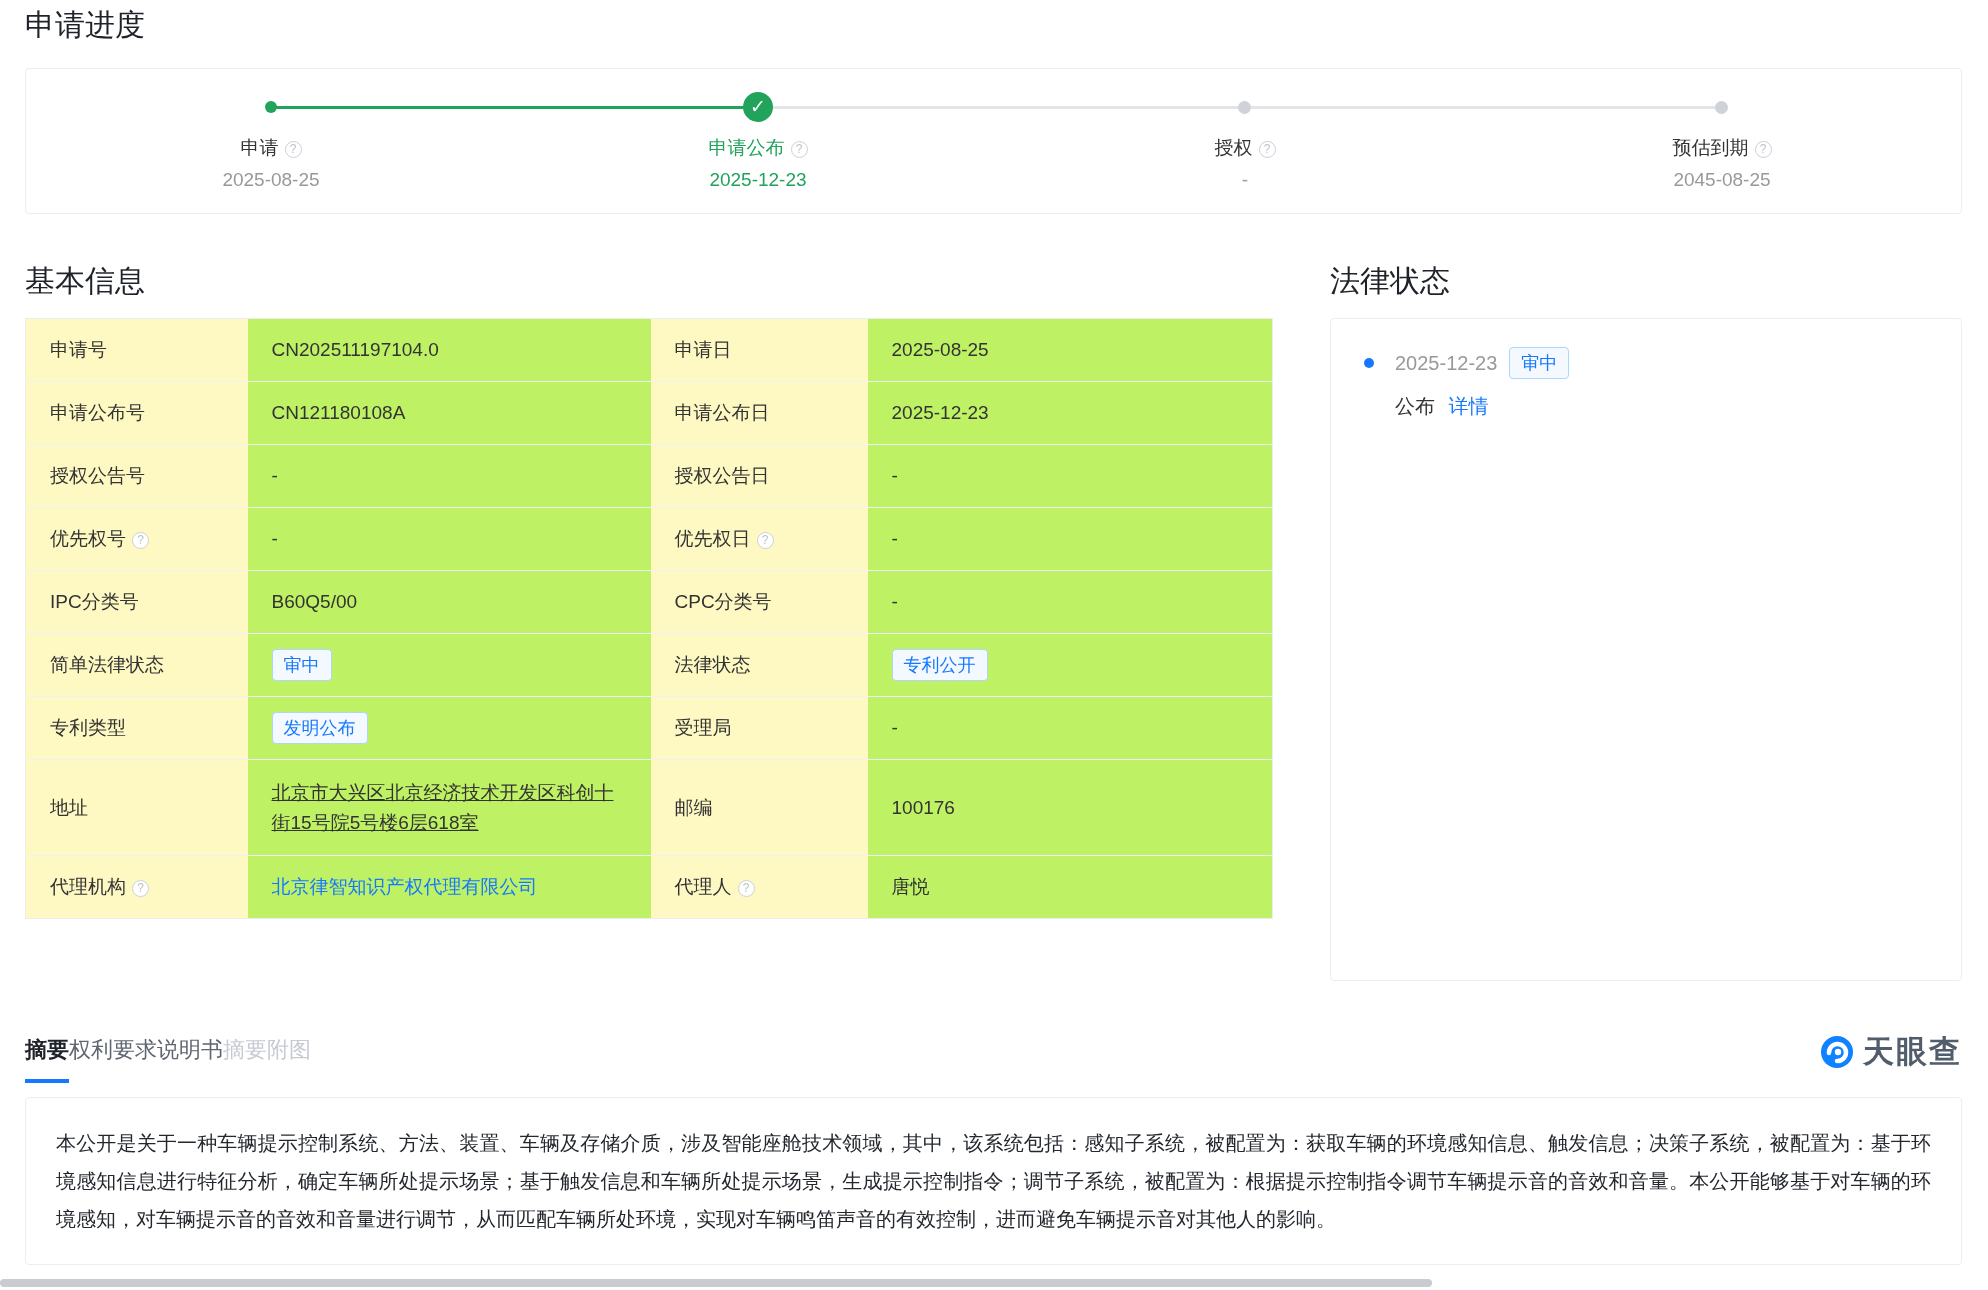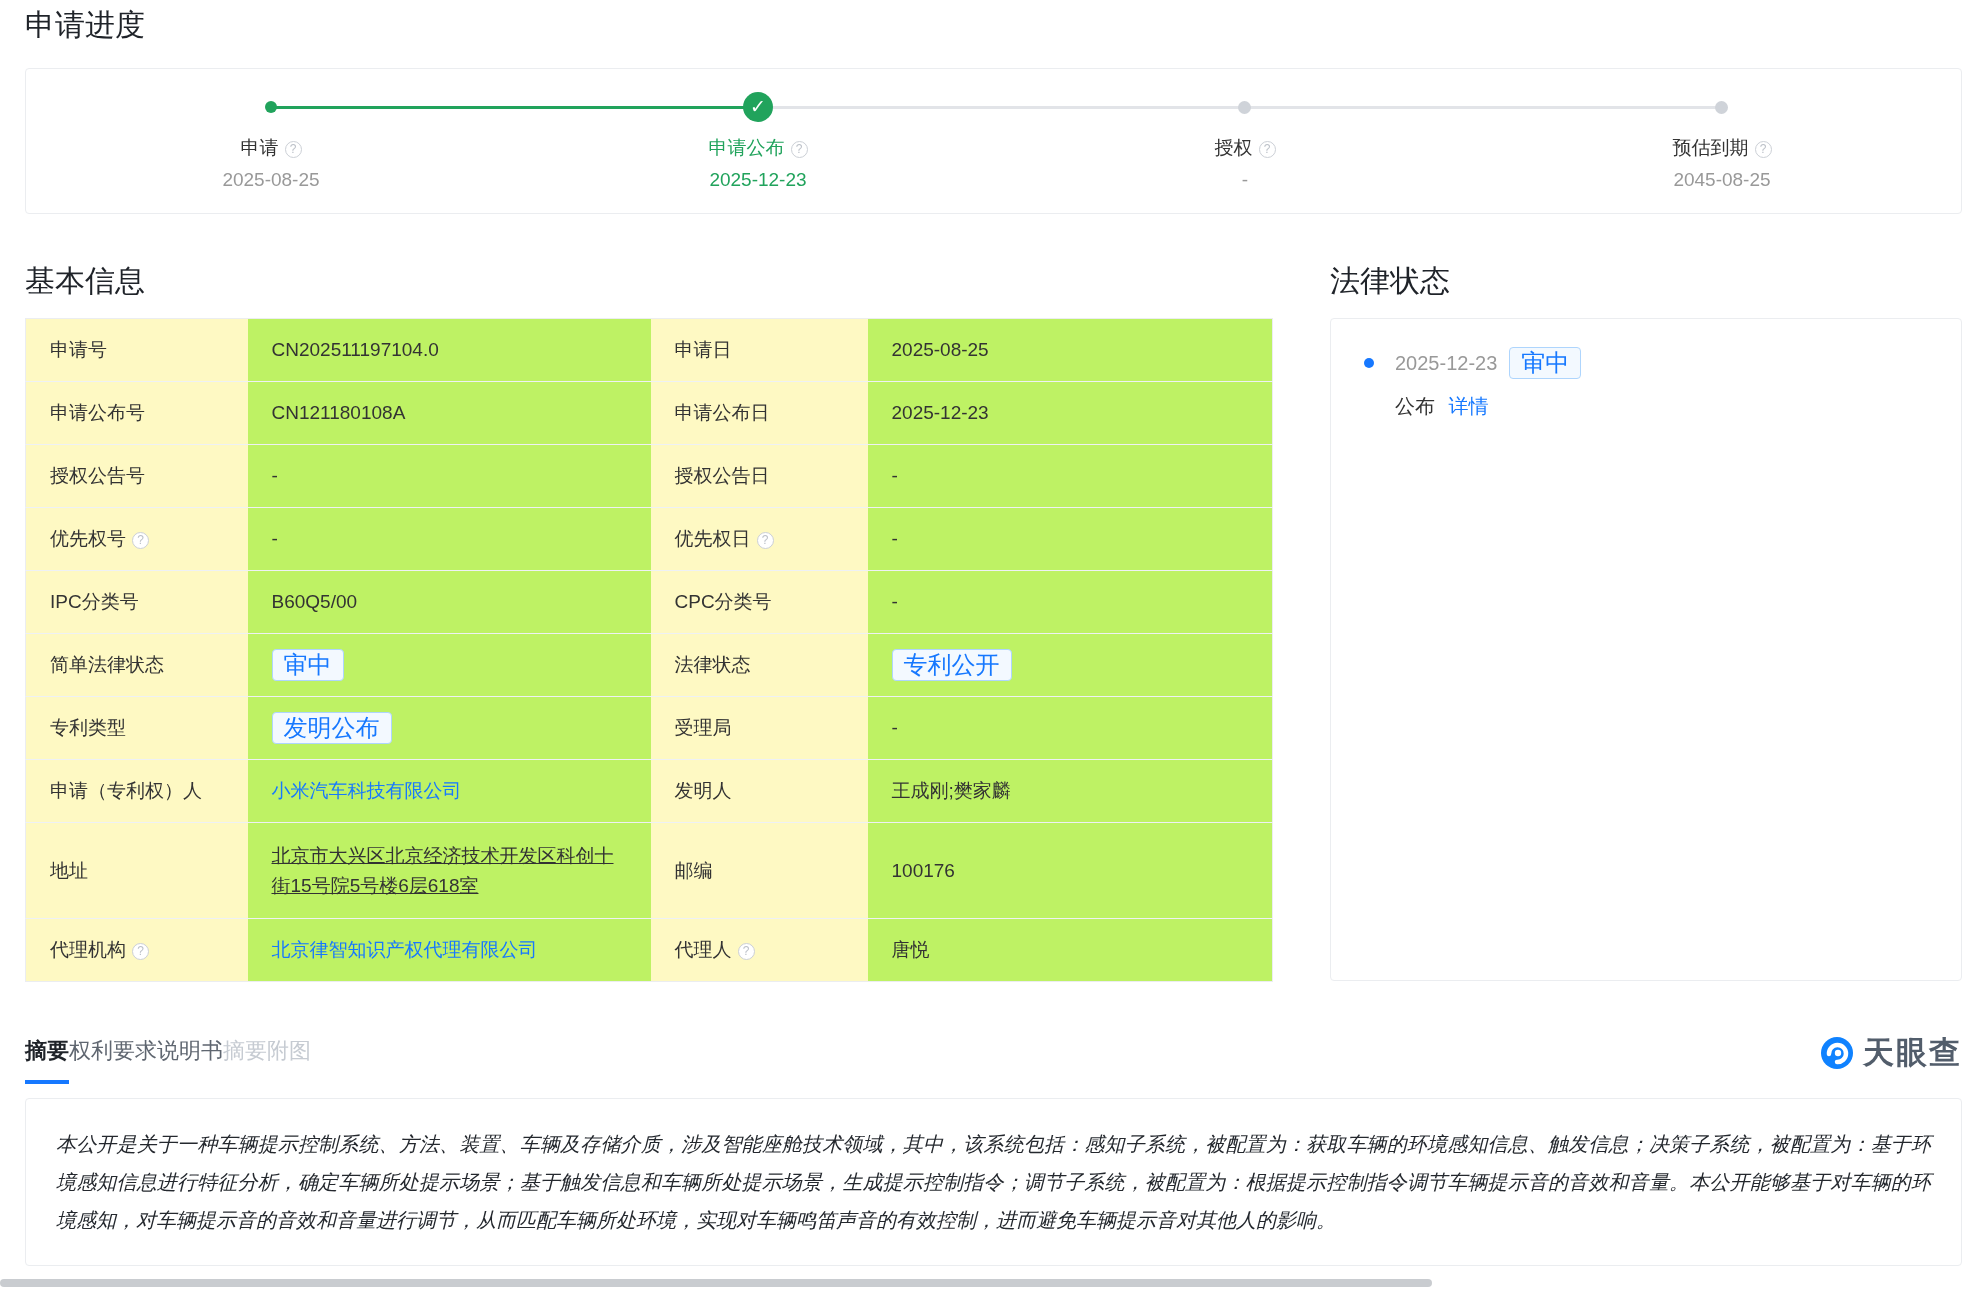--- a/index.html
+++ b/index.html
@@ -48,21 +48,21 @@
 
   table.info-table { border-collapse:collapse; width:1247px; border:1px solid #ebedf0; table-layout:fixed; }
   table.info-table td { border-bottom:1px solid #eef1f5; height:63px; font-size:19px; vertical-align:middle; }
   table.info-table tr:last-child td { border-bottom:none; }
   td.lbl { background:#fef9c3; color:#333; padding-left:24px; }
   td.val { background:#bef264; color:#333; padding-left:24px; padding-right:20px; line-height:30px; }
   col.c1 { width:222px; } col.c2 { width:403px; } col.c3 { width:217px; } col.c4 { width:405px; }
 
   .badge {
     display:inline-block; border:1px solid #aed5fd; background:#f3f9ff; color:#1678ff;
-    font-size:24px; line-height:18px; padding:6px 11px; border-radius:4px;
+    font-size:18px; line-height:18px; padding:6px 11px; border-radius:4px;
   }
   .link { color:#1678ff; cursor:pointer; }
 
   .legal-card { position:relative; height:663px; border:1px solid #ebedf0; border-radius:4px; background:#fff; }
   .legal-entry { position:absolute; top:28px; left:33px; }
   .legal-line1 { display:flex; align-items:center; }
   .legal-bullet { width:10px; height:10px; border-radius:50%; background:#1678ff; margin-right:21px; }
   .legal-date { font-size:20px; color:#999; margin-right:12px; }
   .legal-line2 { margin:14px 0 0 31px; font-size:20px; color:#333; }
   .legal-line2 .link { margin-left:8px; }
@@ -72,21 +72,21 @@
   .tabs { display:flex; }
   .tab { font-size:22px; color:#5f6670; cursor:pointer; position:relative; padding-bottom:14px; top:7px; }
   .tab.active { color:#1f2329; font-weight:700; border-bottom:4px solid #1678ff; }
   .tab.disabled { color:#c6cbd2; }
   .brand { margin-left:auto; display:flex; align-items:center; }
   .brand-text { font-size:31px; font-weight:700; color:#525d6b; margin-left:8px; letter-spacing:2px; }
 
   
   .abstract-card {
     margin-top:22px; border:1px solid #ebedf0; border-radius:4px;
-    padding:26px 30px; font-size:20px; line-height:38px; color:#24282e; text-align:justify;font-style:italic;
+    padding:26px 30px; font-size:20px; line-height:38px; color:#24282e; text-align:justify;
   }
 
   
   .h-scrollbar { position:absolute; left:0; bottom:3px; width:1432px; height:8px; background:#c9ccd0; border-radius:4px; }
 </style>
 </head>
 <body>
 
 <div class="container">
 
@@ -164,26 +164,20 @@
               <td class="lbl"><span>简单法律状态</span></td>
               <td class="val"><span class="badge">审中</span></td>
               <td class="lbl"><span>法律状态</span></td>
               <td class="val"><span class="badge">专利公开</span></td>
             </tr>
             <tr>
               <td class="lbl"><span>专利类型</span></td>
               <td class="val"><span class="badge">发明公布</span></td>
               <td class="lbl"><span>受理局</span></td>
               <td class="val"><span>-</span></td>
-            </tr>
-            <tr>
-              <td class="lbl"><span>申请（专利权）人</span></td>
-              <td class="val"><span class="link">小米汽车科技有限公司</span></td>
-              <td class="lbl"><span>发明人</span></td>
-              <td class="val"><span>王成刚;樊家麟</span></td>
             </tr>
             <tr>
               <td class="lbl"><span>地址</span></td>
               <td class="val" style="height: 96px; text-decoration: underline;"><span>北京市大兴区北京经济技术开发区科创十街15号院5号楼6层618室</span></td>
               <td class="lbl"><span>邮编</span></td>
               <td class="val"><span>100176</span></td>
             </tr>
             <tr>
               <td class="lbl"><span>代理机构</span><span class="help">?</span></td>
               <td class="val"><span class="link">北京律智知识产权代理有限公司</span></td>

